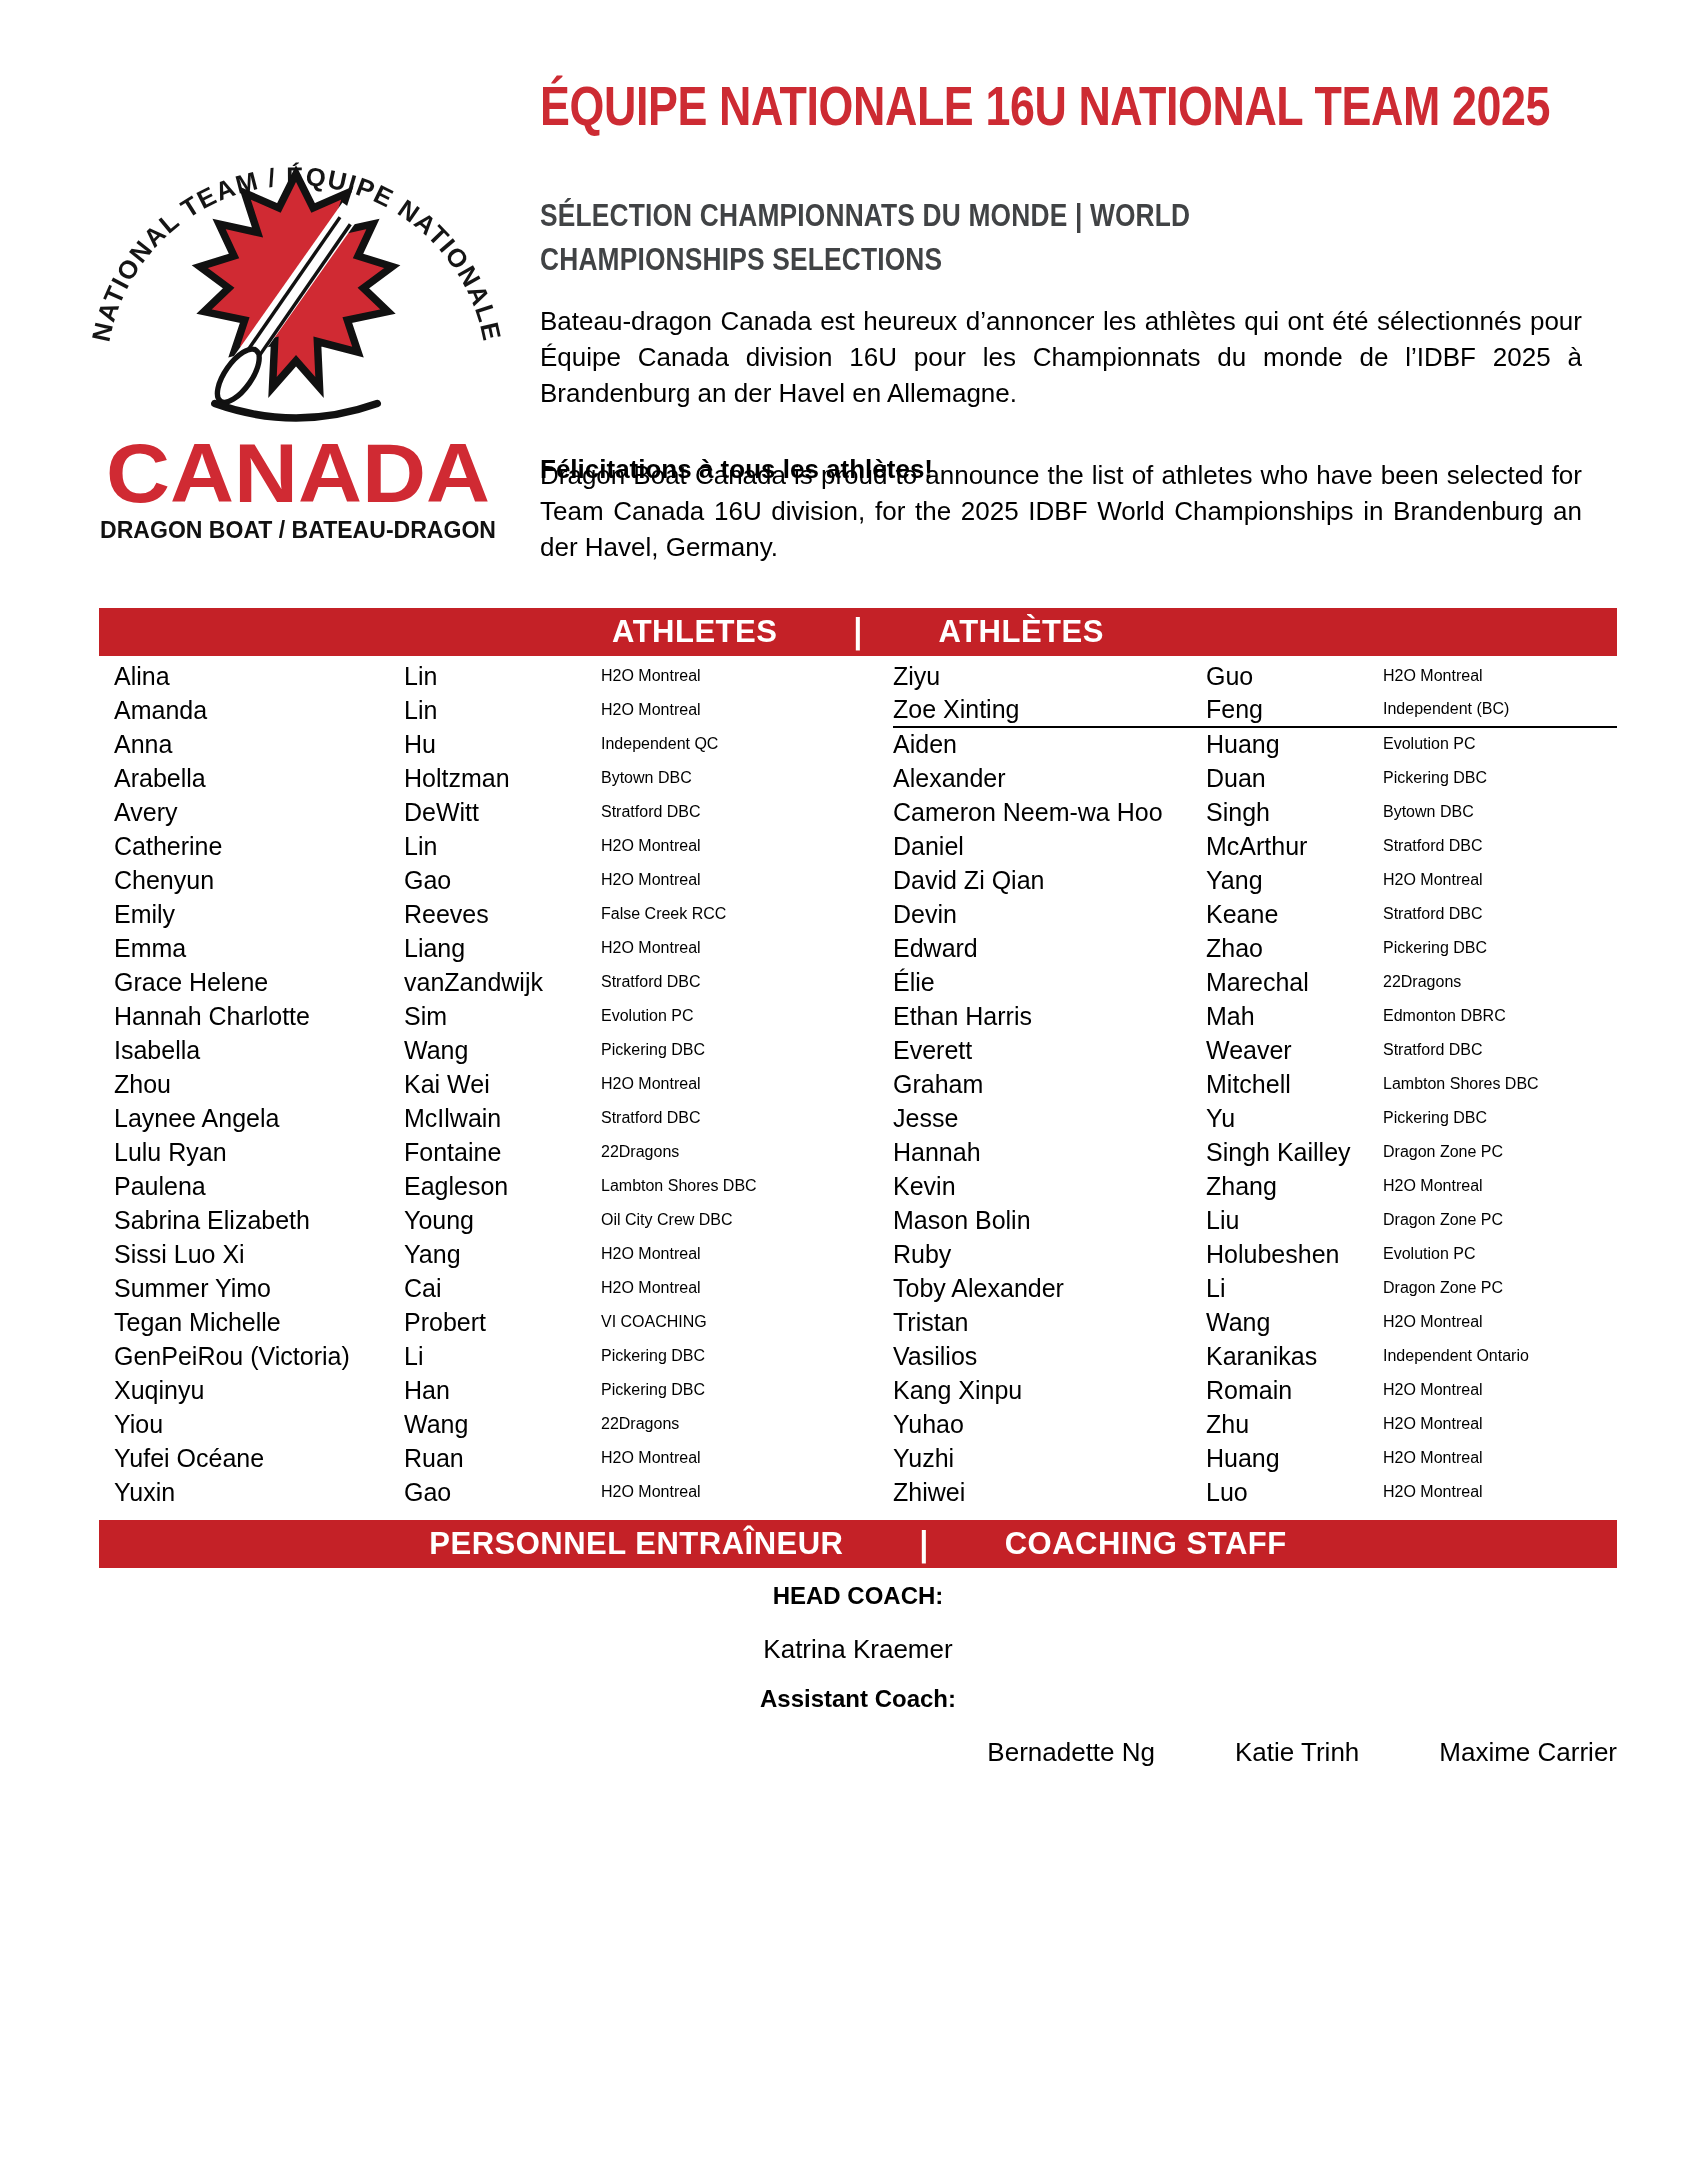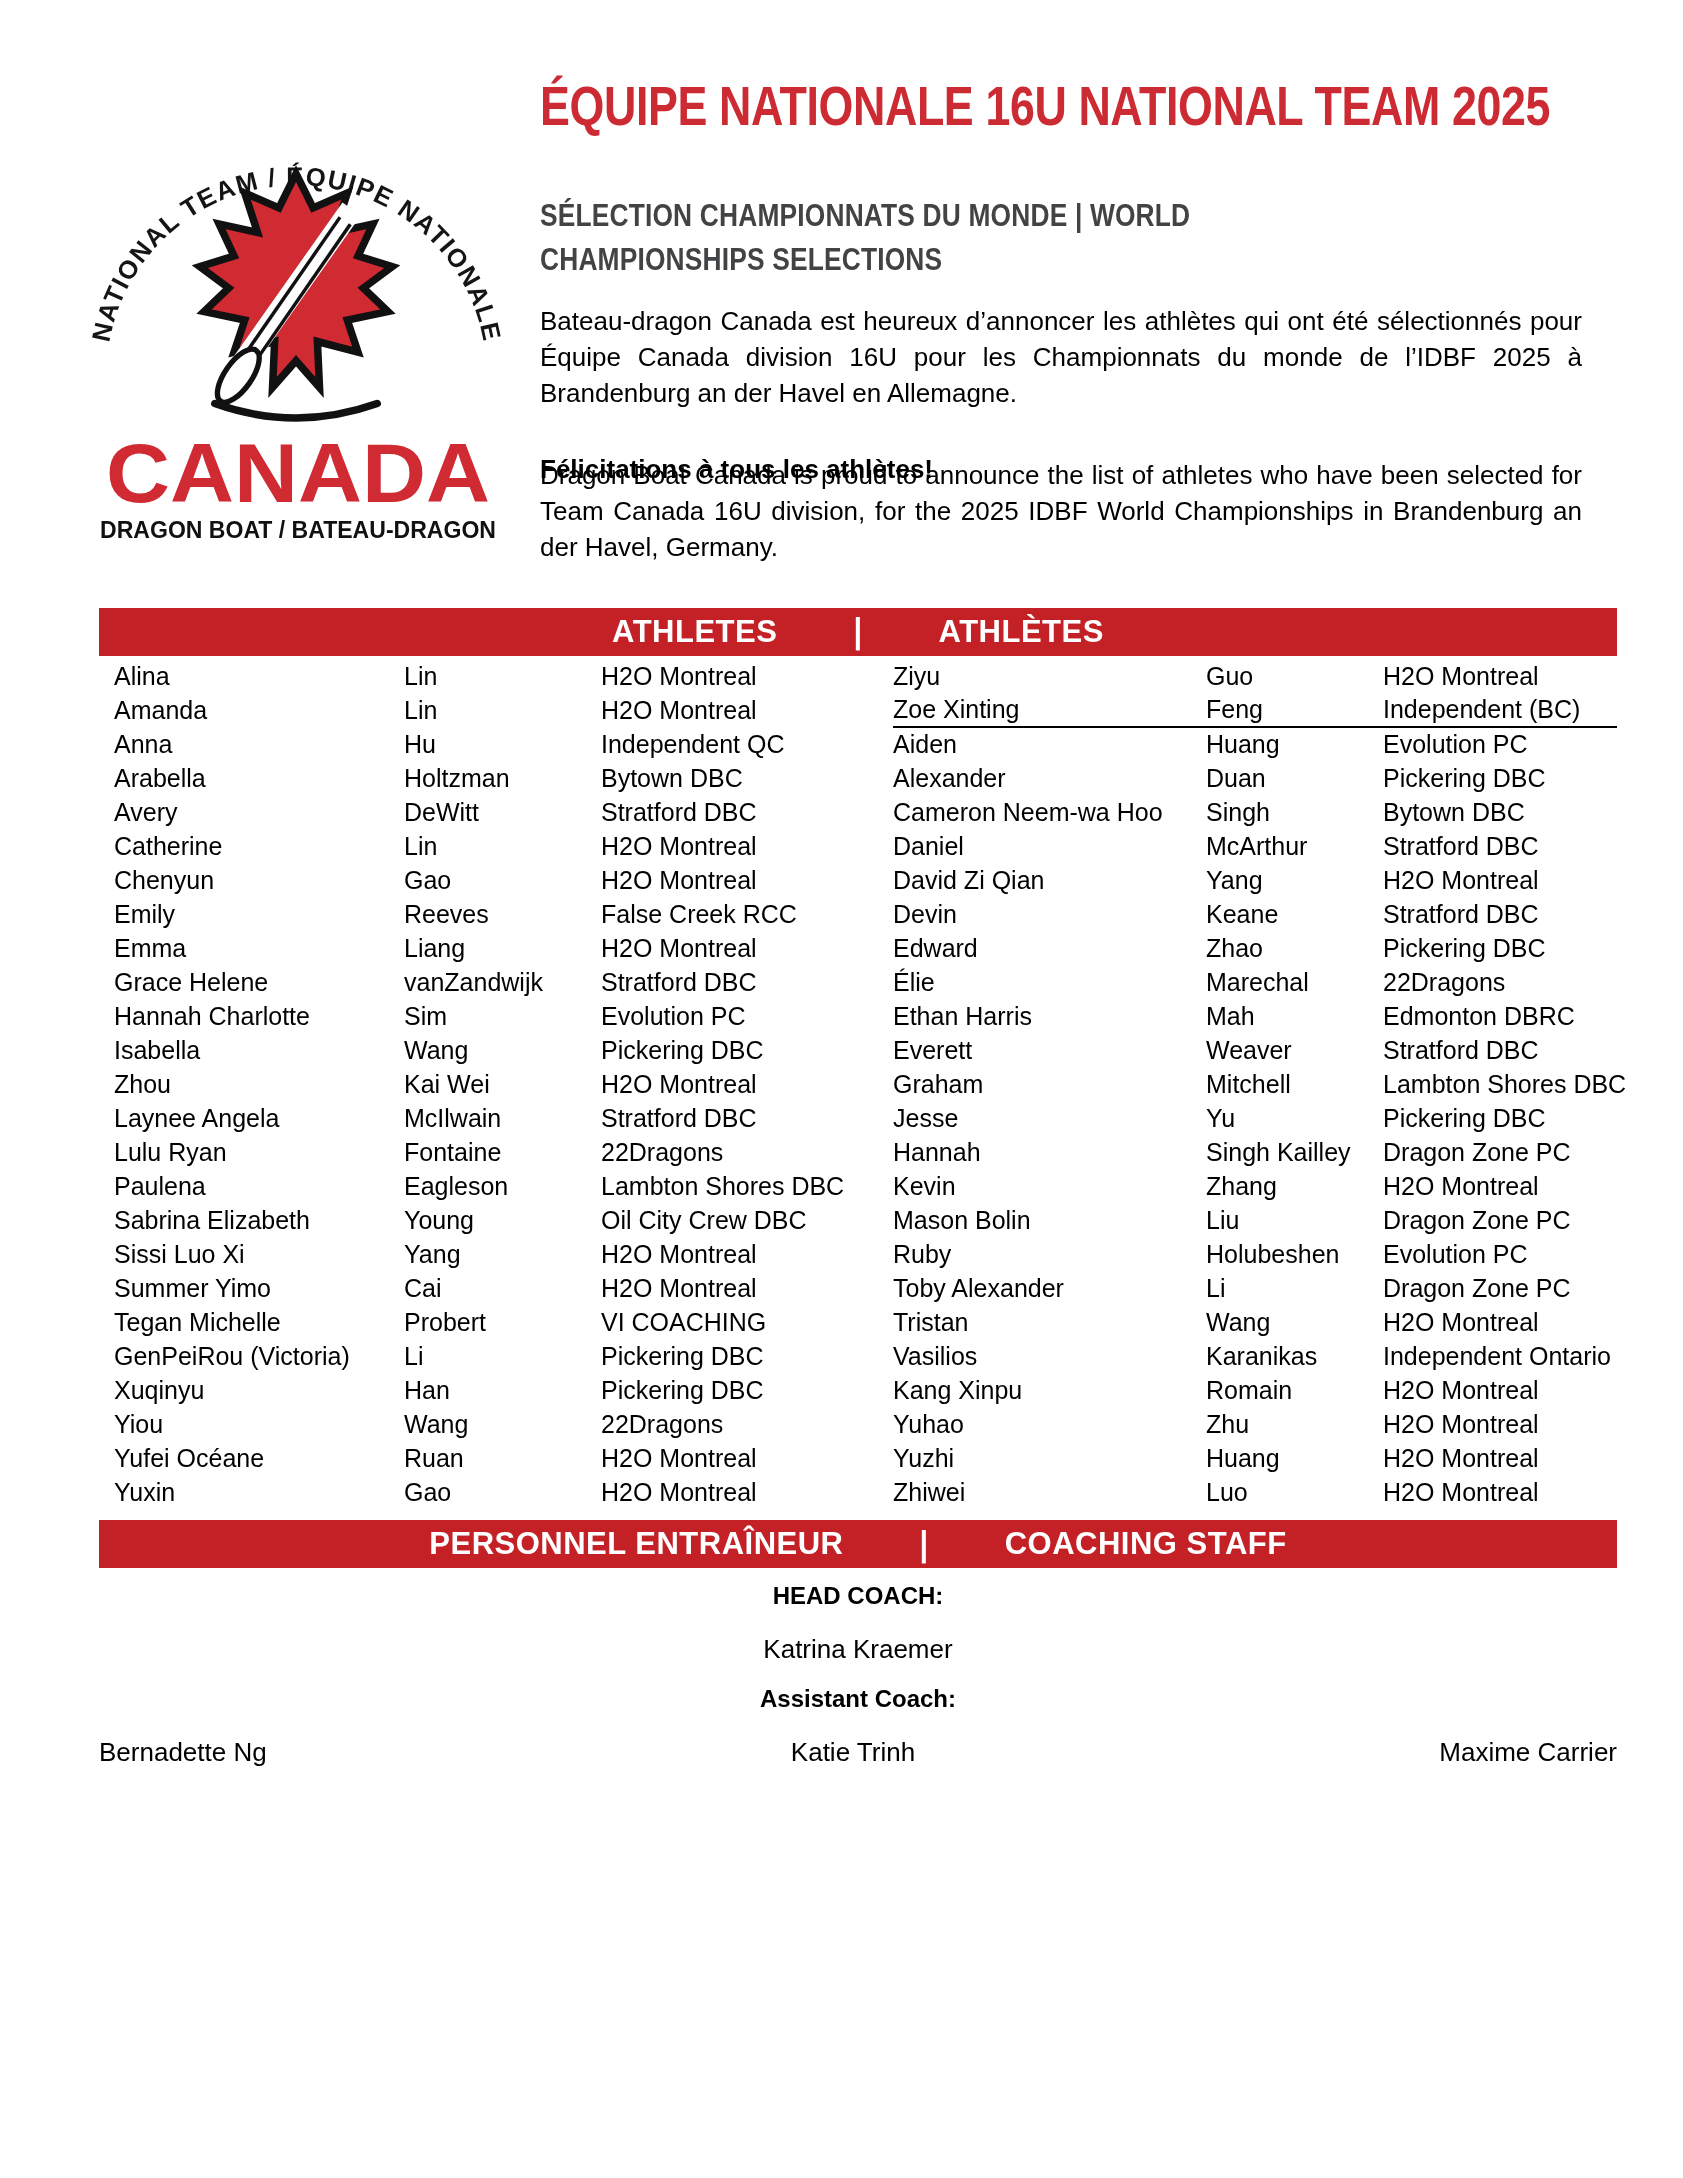--- a/index.html
+++ b/index.html
@@ -47,33 +47,33 @@
 
   
   .athlete-table{
     position:absolute;left:99px;top:659px;width:1518px;
     display:grid;
     grid-template-columns:305px 197px 292px 313px 177px 234px;
     grid-auto-rows:34px;align-items:center;
   }
   .cell{white-space:nowrap;overflow:visible;}
   .fn,.ln{font-size:25px;}
-  .club{font-size:25px;}
+  .club{font-size:16px;}
   .c1{padding-left:15px;}
   .divider{border-bottom:2.5px solid #000;height:100%;display:flex;align-items:center;}
 
   
   .coach-line{position:absolute;left:99px;width:1518px;text-align:center;}
   .coach-label{font-size:24px;font-weight:bold;}
   .head-coach-label{top:1582px;}
   .head-coach-name{top:1634px;font-size:26px;}
   .assistant-label{top:1685px;}
   .assistant-row{
     position:absolute;left:99px;top:1737px;width:1518px;
-    display:flex;justify-content:space-between;gap:104px;font-size:26px;
+    display:flex;justify-content:flex-end;gap:80px;font-size:26px;
   }
 </style>
 </head>
 <body>
 
 <div class="page">
 
   <div class="logo">
     <svg width="414" height="483" viewBox="0 0 418 488">
       <defs>

